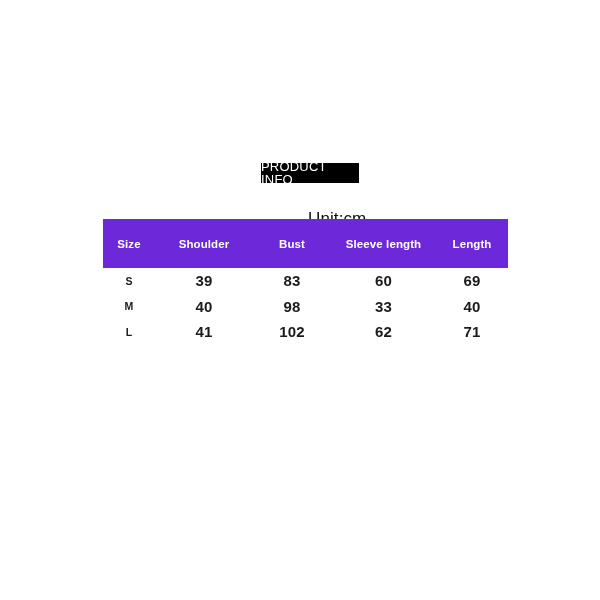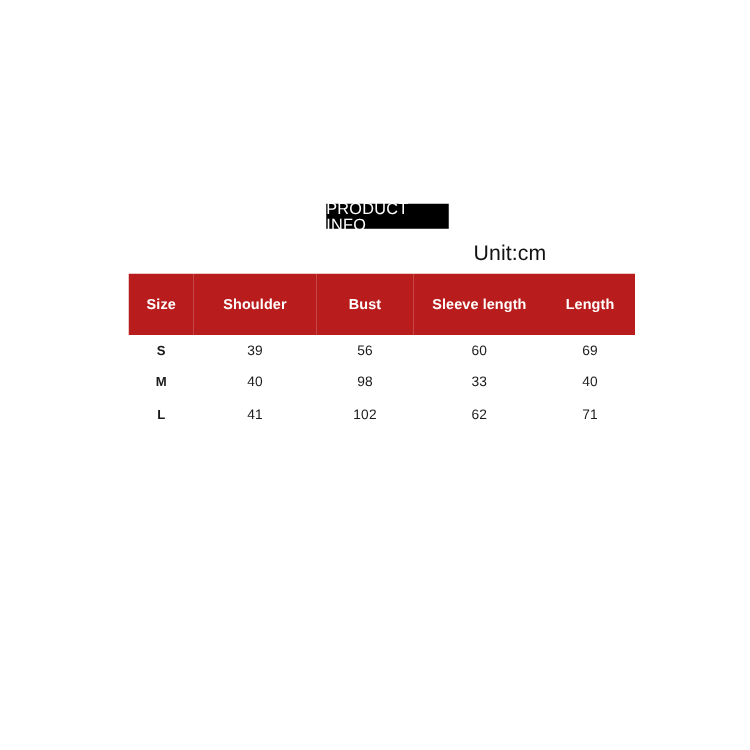--- a/index.html
+++ b/index.html
@@ -37,23 +37,23 @@
     align-items: center;
     justify-content: center;
     line-height: 1;
     box-sizing: border-box;
   }
 
   
   .unit-label {
     position: absolute;
     left: 308px;
-    top: 194px;
+    top: 210px;
     width: 200px;
-    text-align: center;
+    text-align: left;
     font-size: 17px;
     font-weight: 400;
     color: #111111;
     letter-spacing: 0.1px;
     line-height: 1;
   }
 
   
   .size-table-wrap {
     position: absolute;
@@ -62,40 +62,40 @@
     width: 405px;
   }
 
   table.size-table {
     width: 405px;
     border-collapse: collapse;
     table-layout: fixed;
   }
 
   table.size-table thead tr {
-    background: #b91c1c;
+    background: #6d28d9;
   }
 
   table.size-table thead th {
     height: 49px;
     color: #ffffff;
     font-size: 11.5px;
     font-weight: bold;
     text-align: center;
     vertical-align: middle;
     padding: 0;
     letter-spacing: 0.1px;
     white-space: nowrap;
   }
 
   table.size-table tbody td {
     height: 25.5px;
     color: #1a1a1a;
-    font-size: 11px;
-    font-weight: 400;
+    font-size: 15px;
+    font-weight: 700;
     text-align: center;
     vertical-align: middle;
     padding: 0;
     background: #ffffff;
     letter-spacing: 0.1px;
   }
 
   table.size-table tbody td.size-cell {
     font-weight: bold;
     font-size: 10.5px;
@@ -132,21 +132,21 @@
           <th>Shoulder</th>
           <th>Bust</th>
           <th>Sleeve length</th>
           <th>Length</th>
         </tr>
       </thead>
       <tbody>
         <tr>
           <td class="size-cell">S</td>
           <td>39</td>
-          <td>56</td>
+          <td>83</td>
           <td>60</td>
           <td>69</td>
         </tr>
         <tr>
           <td class="size-cell">M</td>
           <td>40</td>
           <td>98</td>
           <td>33</td>
           <td>40</td>
         </tr>

